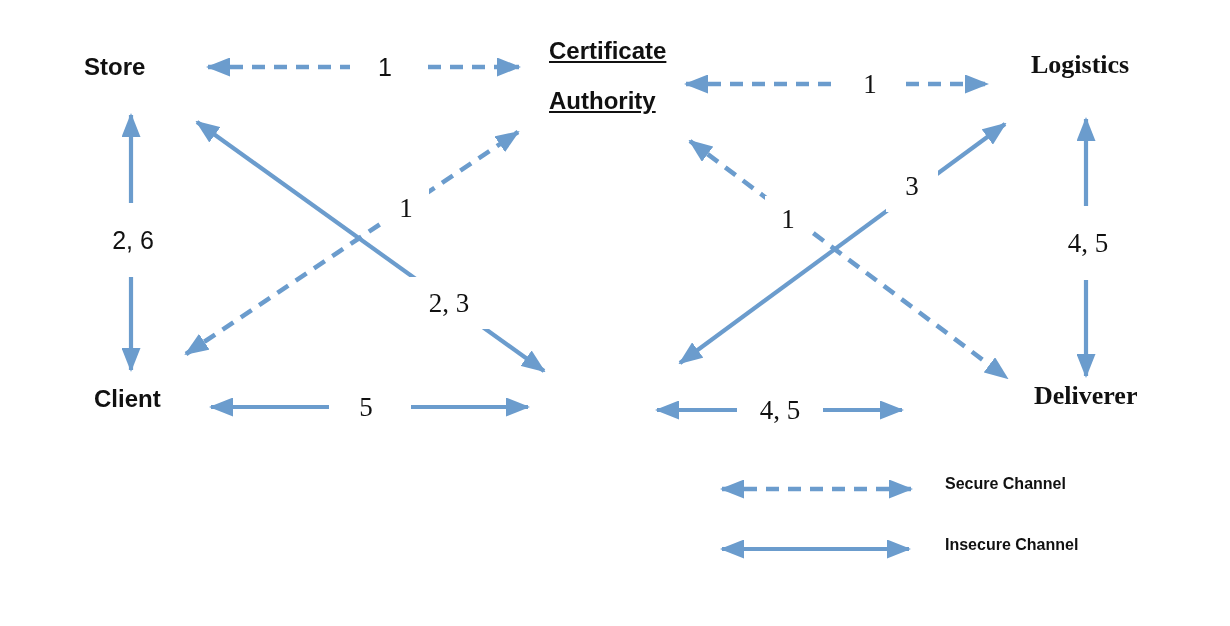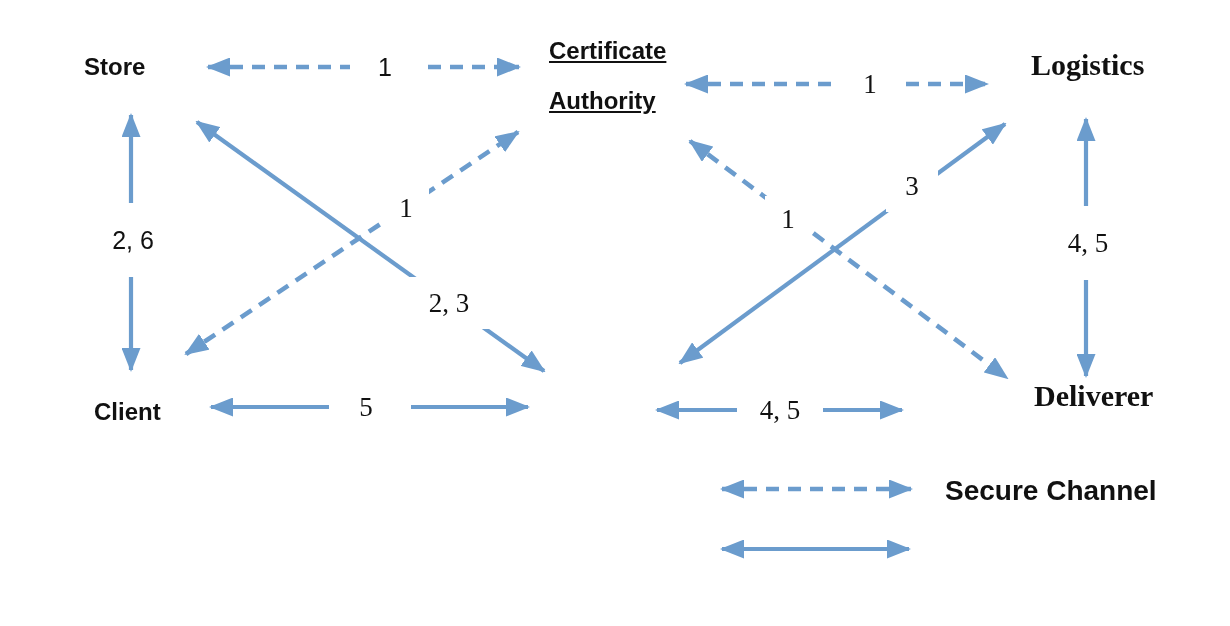--- a/index.html
+++ b/index.html
@@ -13,26 +13,26 @@
   .stage svg{position:absolute;left:0;top:0;}
   .node{
     position:absolute;
     color:#111111;
     font-weight:bold;
     font-size:24px;
     white-space:pre-line;
     line-height:50px;
   }
   .node.sans{font-family:"Liberation Sans", sans-serif;}
-  .node.serif{font-family:"Liberation Serif", serif;font-size:30px;}
+  .node.serif{font-family:"Liberation Serif", serif;font-size:26px;}
   .legend-label{
     position:absolute;
     color:#111111;
     font-weight:bold;
-    font-size:28px;
+    font-size:16px;
     font-family:"Liberation Sans", sans-serif;
   }
   
   line.edge{stroke:#6B9CCD;fill:none;}
   line.solid{stroke-width:4.2px;}
   line.dash{stroke-width:4.6px;stroke-dasharray:13 9;}
   rect.mask{fill:#ffffff;stroke:none;}
   text.num{fill:#111111;text-anchor:middle;}
   text.num-serif{font-family:"Liberation Serif", serif;font-size:27px;}
   text.num-sans{font-family:"Liberation Sans", sans-serif;font-size:25px;}
@@ -126,18 +126,19 @@
     <g>
       <rect class="mask" x="1048" y="206" width="80" height="74"></rect>
       <text class="num num-serif" x="1088" y="252">4, 5</text>
     </g>
   </svg>
 
   <div class="node sans" style="left:84px;top:42px;">Store</div>
   <div class="node sans" style="left:549px;top:26px;text-decoration:underline;">Certificate
 Authority</div>
   <div class="node serif" style="left:1031px;top:40px;">Logistics</div>
-  <div class="node sans" style="left:94px;top:387px;">Client</div>
+  <div class="node sans" style="left:94px;top:374px;">Client</div>
   <div class="node serif" style="left:1034px;top:371px;">Deliverer</div>
 
   <div class="legend-label" style="left:945px;top:475px;">Secure Channel</div>
+  <div class="legend-label" style="left:945px;top:536px;">Insecure Channel</div>
 
 </div>
 
 </body></html>

